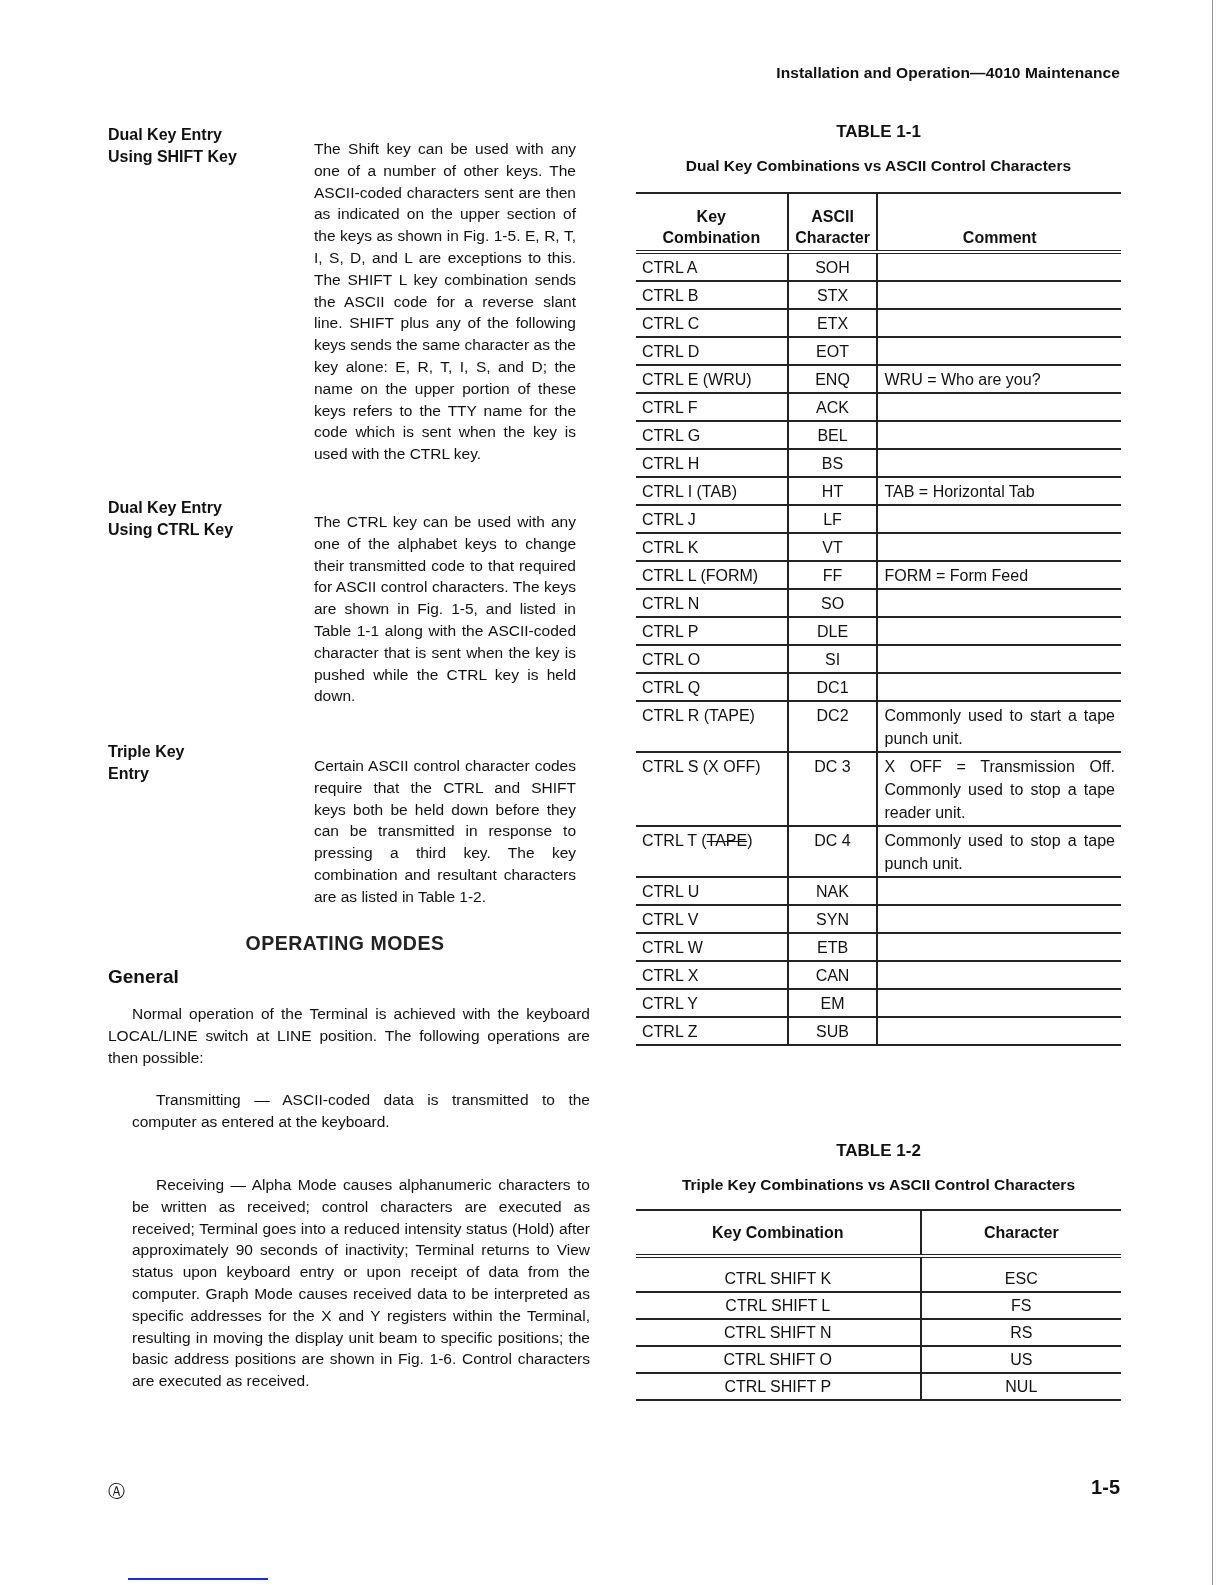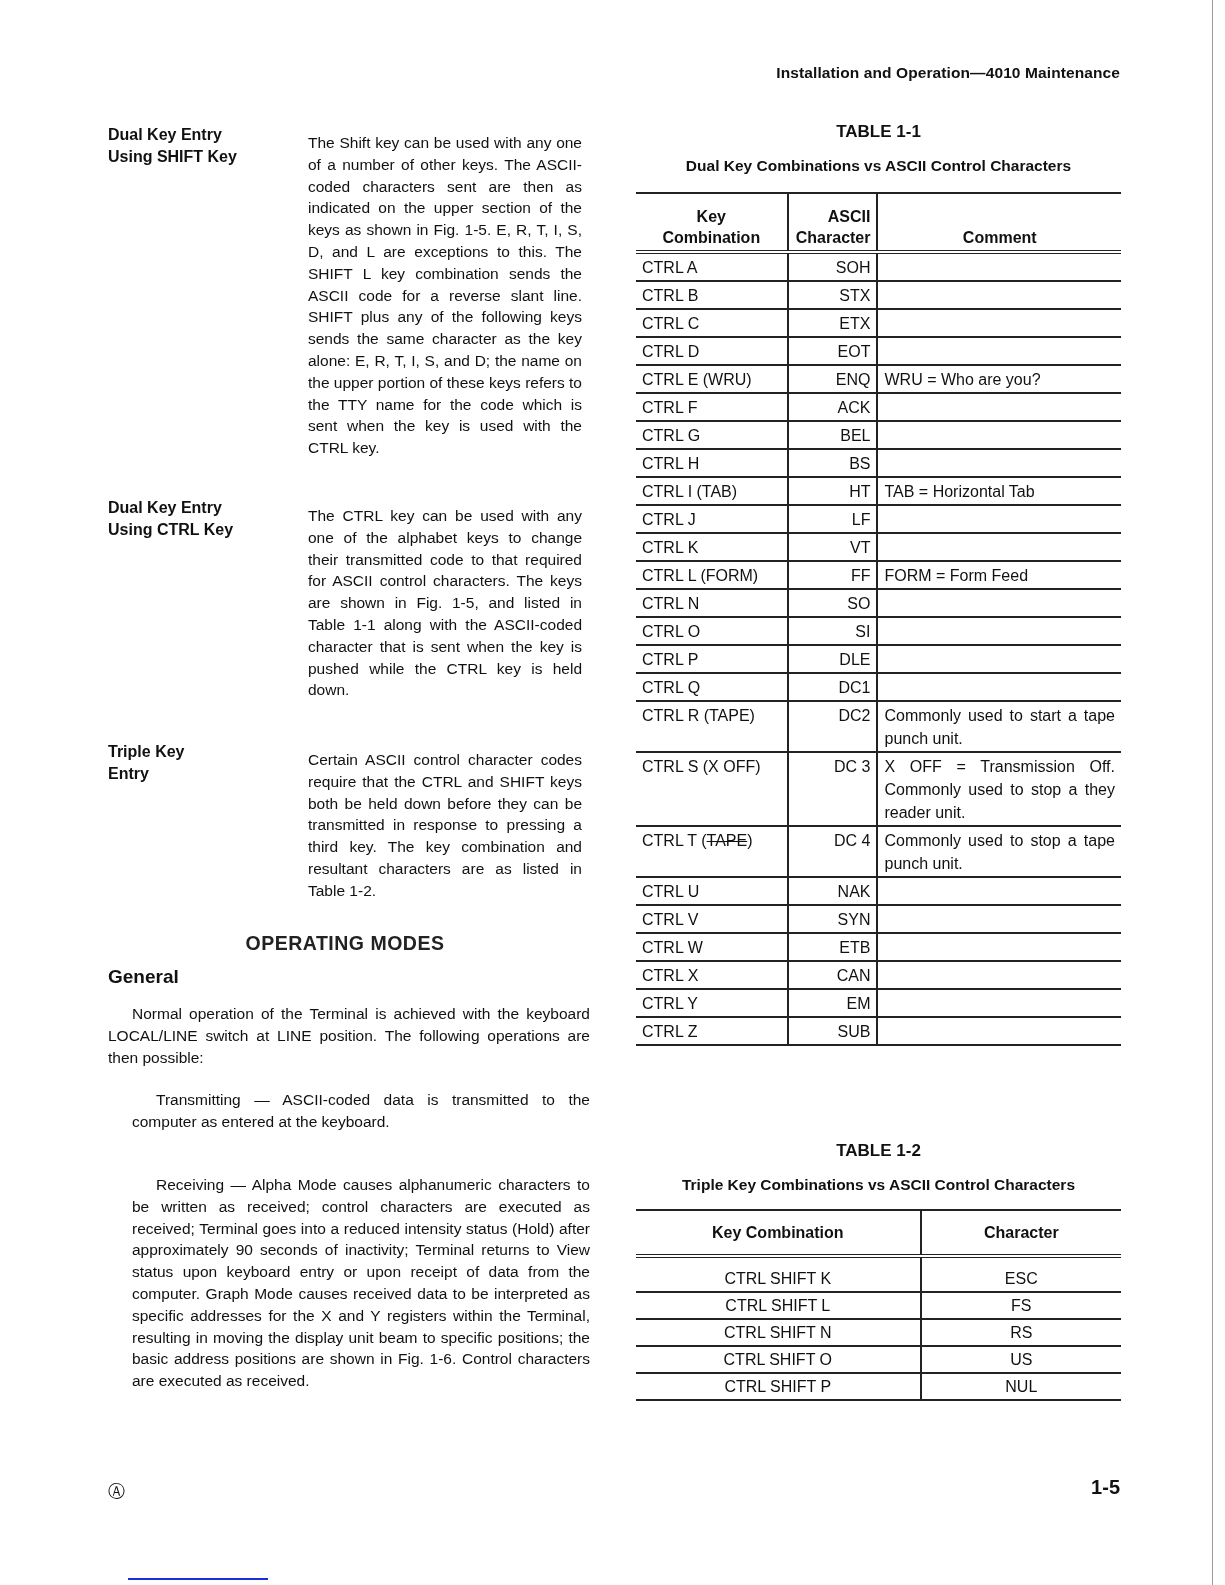--- a/index.html
+++ b/index.html
@@ -4,37 +4,37 @@
 <style>
   html, body { margin: 0; padding: 0; background: #ffffff; }
   body { width: 1225px; height: 1585px; position: relative; overflow: hidden;
          font-family: "Liberation Sans", "DejaVu Sans", sans-serif; color: #111; }
   .abs { position: absolute; }
   .running-head { left: 740px; top: 64px; width: 380px; text-align: right;
                   font-weight: bold; font-size: 15.5px; letter-spacing: 0.1px; }
   .side-head { left: 108px; width: 180px; font-weight: bold; font-size: 16px; line-height: 22px; }
   .side-body { left: 300px; width: 290px; font-size: 15.5px; line-height: 21.8px;
                text-align: justify; }
-  .side-body p { margin: 8px; }
+  .side-body p { margin: 14px; }
   .section-title { left: 100px; width: 490px; text-align: center; top: 932px;
                    font-size: 19.5px; font-weight: bold; letter-spacing: 0.5px; color: #222; }
   .sub-title { left: 108px; top: 966px; font-size: 19px; font-weight: bold; }
   .para { font-size: 15.5px; line-height: 21.8px; text-align: justify; }
   .para p { margin: 0; }
   .indent { text-indent: 24px; }
   .table-caption { text-align: center; font-weight: bold; }
   table { border-collapse: collapse; }
   .t1 { left: 636px; top: 184px; width: 485px; font-size: 16px; margin-top: 8px; }
   .t1 th, .t1 td { padding: 0 6px; vertical-align: top; }
   .t1 th { font-weight: bold; text-align: center; line-height: 21px; vertical-align: bottom; padding-bottom: 2px; }
   .t1 thead tr { border-top: 2px solid #222; border-bottom: 4px double #222; }
   .t1 tbody tr { border-bottom: 2px solid #222; }
   .t1 td { line-height: 23px; padding-top: 2px; padding-bottom: 1px; }
   .t1 .c1 { width: 137px; border-right: 2px solid #222; }
-  .t1 .c2 { width: 75px; border-right: 2px solid #222; text-align: right; border-radius: 20px; }
+  .t1 .c2 { width: 75px; border-right: 2px solid #222; text-align: center; border-radius: 20px; }
   .t1 .c3 { width: 228px; text-align: justify; }
   .strike { text-decoration: line-through; }
   .t2 { left: 636px; top: 1209px; width: 485px; font-size: 16px; }
   .t2 th { font-weight: bold; text-align: center; height: 40px; padding-top: 2px; }
   .t2 thead tr { border-top: 2px solid #222; border-bottom: 4px double #222; }
   .t2 tbody tr { border-bottom: 2px solid #222; }
   .t2 td { text-align: center; height: 25px; line-height: 25px; padding: 0; }
   .t2 .k1 { width: 284px; border-right: 2px solid #222; }
   .t2 .k2 { width: 199px; }
   .footer-mark { left: 108px; top: 1480px; font-size: 17px; }
@@ -165,43 +165,43 @@
         <td class="c1">CTRL L (FORM)</td>
         <td class="c2">FF</td>
         <td class="c3">FORM = Form Feed</td>
       </tr>
     <tr>
         <td class="c1">CTRL N</td>
         <td class="c2">SO</td>
         <td class="c3"></td>
       </tr>
     <tr>
+        <td class="c1">CTRL P</td>
+        <td class="c2">DLE</td>
+        <td class="c3"></td>
+      </tr>
+    <tr>
         <td class="c1">CTRL O</td>
         <td class="c2">SI</td>
-        <td class="c3"></td>
-      </tr>
-    <tr>
-        <td class="c1">CTRL P</td>
-        <td class="c2">DLE</td>
         <td class="c3"></td>
       </tr>
     <tr>
         <td class="c1">CTRL Q</td>
         <td class="c2">DC1</td>
         <td class="c3"></td>
       </tr>
     <tr>
         <td class="c1">CTRL R (TAPE)</td>
         <td class="c2">DC2</td>
         <td class="c3">Commonly used to start a tape punch unit.</td>
       </tr>
     <tr>
         <td class="c1">CTRL S (X OFF)</td>
         <td class="c2">DC 3</td>
-        <td class="c3">X OFF = Transmission Off. Commonly used to stop a they reader unit.</td>
+        <td class="c3">X OFF = Transmission Off. Commonly used to stop a tape reader unit.</td>
       </tr>
     <tr>
       <td class="c1"><span>CTRL T (</span><span class="strike">TAPE</span><span>)</span></td>
       <td class="c2">DC 4</td>
       <td class="c3">Commonly used to stop a tape punch unit.</td>
     </tr>
     <tr>
         <td class="c1">CTRL U</td>
         <td class="c2">NAK</td>
         <td class="c3"></td>

